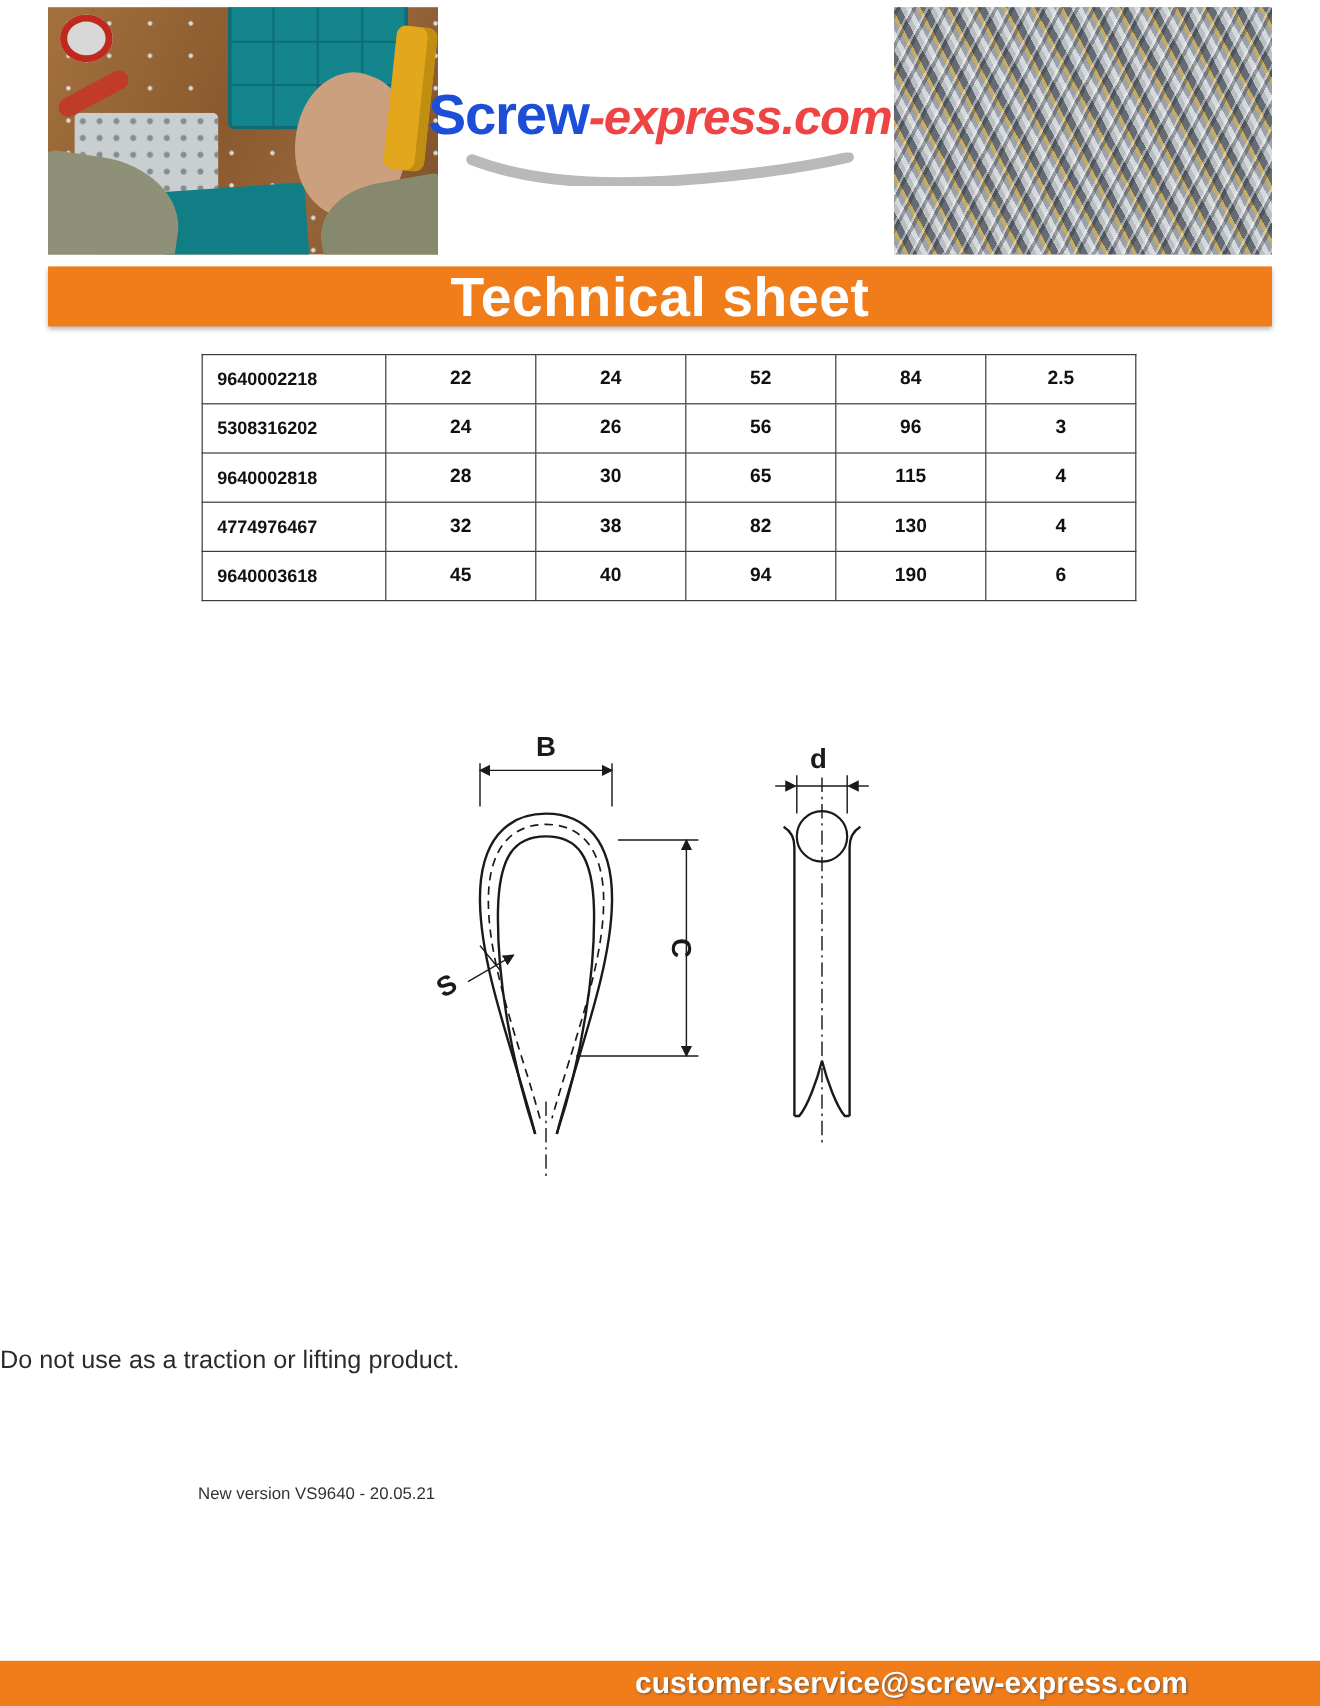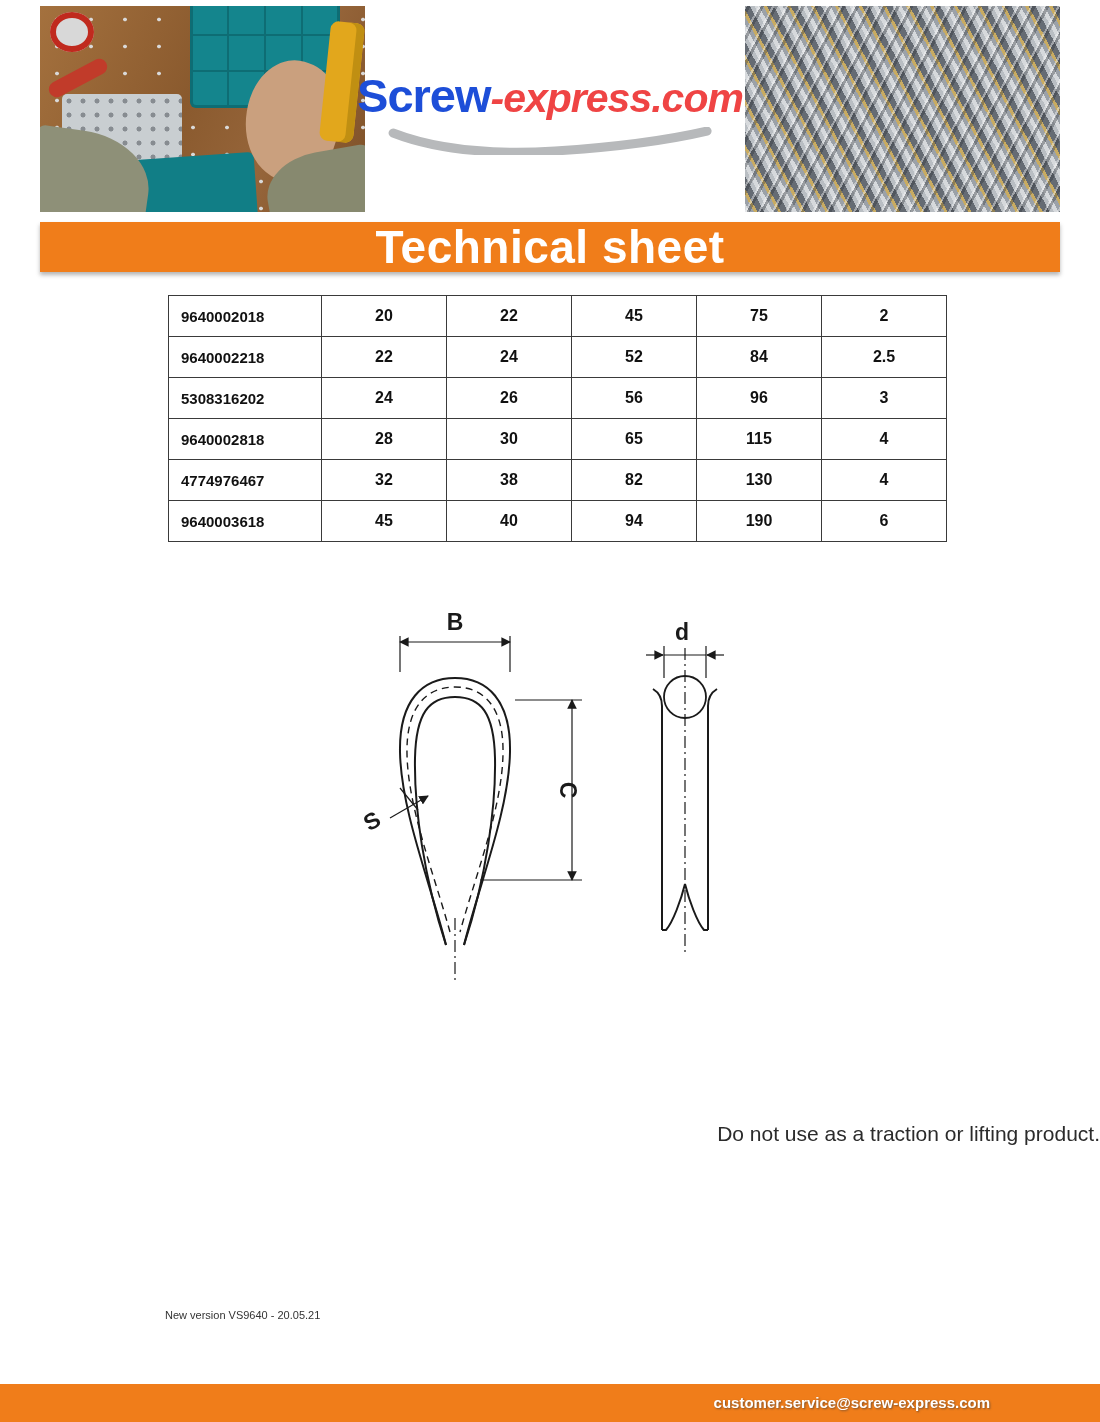--- a/index.html
+++ b/index.html
@@ -52,26 +52,26 @@
   
   .spec-table{position:absolute;top:295px;left:168px;border-collapse:collapse;}
   .spec-table td{border:1.6px solid #3a3a3a;height:40px;font-size:16px;font-weight:700;color:#111;
     text-align:center;padding:0;width:124px;}
   .spec-table td.article{width:140px;text-align:left;padding-left:12px;font-size:15px;}
 
   
   .diagram{position:absolute;left:340px;top:600px;}
 
   
-  .warning{position:absolute;top:1122px;left:0;width:100%;text-align:right;font-size:21px;color:#2b2b2b;}
-  .version{position:absolute;top:1309px;left:165px;font-size:11px;color:#333;}
+  .warning{position:absolute;top:1122px;left:0;width:100%;text-align:left;font-size:21px;color:#2b2b2b;}
+  .version{position:absolute;top:1236px;left:165px;font-size:14px;color:#333;}
 
   
   .footer{position:absolute;bottom:0;left:0;width:100%;height:38px;background:#F07D1A;}
-  .footer-email{position:absolute;right:110px;top:0;line-height:38px;font-size:15px;font-weight:700;color:#fff;
+  .footer-email{position:absolute;right:110px;top:0;line-height:38px;font-size:25px;font-weight:700;color:#fff;
     text-shadow:1px 1px 2px rgba(60,60,60,.65);}
 </style>
 </head>
 <body>
 
 <div class="page">
 
   <div class="photo photo-left">
     <div class="d-tape"></div>
     <div class="d-box1"></div>
@@ -93,28 +93,20 @@
     </svg>
   </div>
 
   <div class="banner">
     <span class="banner-title">Technical sheet</span>
   </div>
 
   <table class="spec-table">
     <tbody>
       <tr>
-        <td class="article">9640002018</td>
-        <td>20</td>
-        <td>22</td>
-        <td>45</td>
-        <td>75</td>
-        <td>2</td>
-      </tr>
-      <tr>
         <td class="article">9640002218</td>
         <td>22</td>
         <td>24</td>
         <td>52</td>
         <td>84</td>
         <td>2.5</td>
       </tr>
       <tr>
         <td class="article">5308316202</td>
         <td>24</td>

